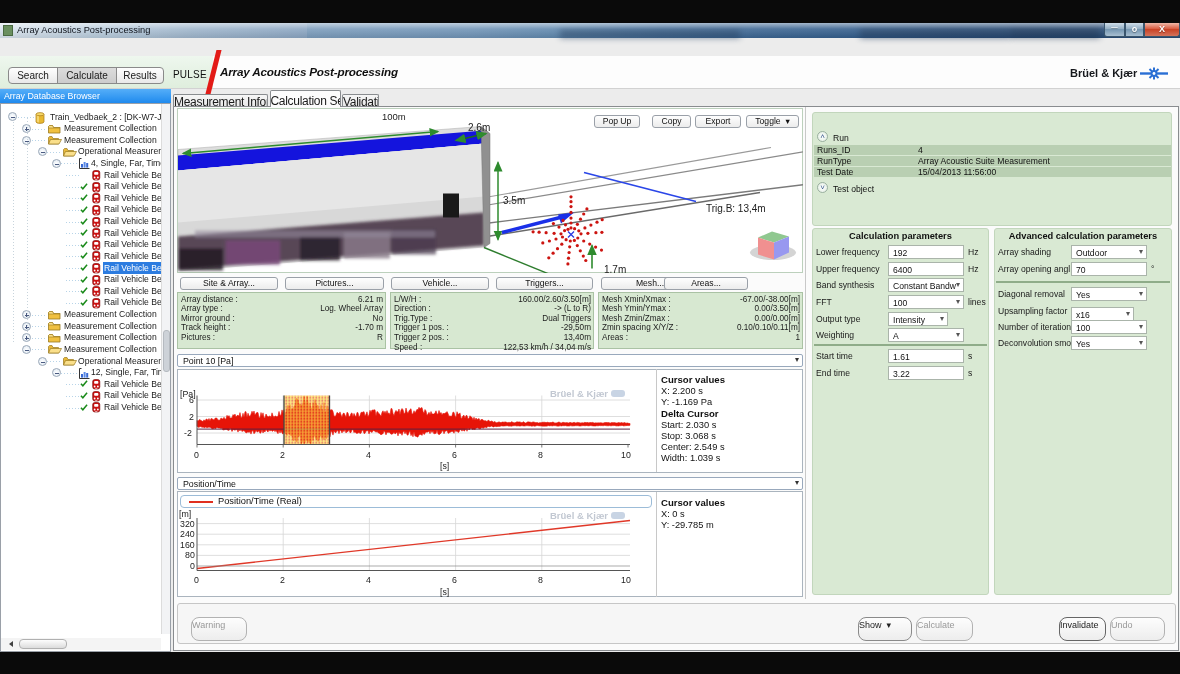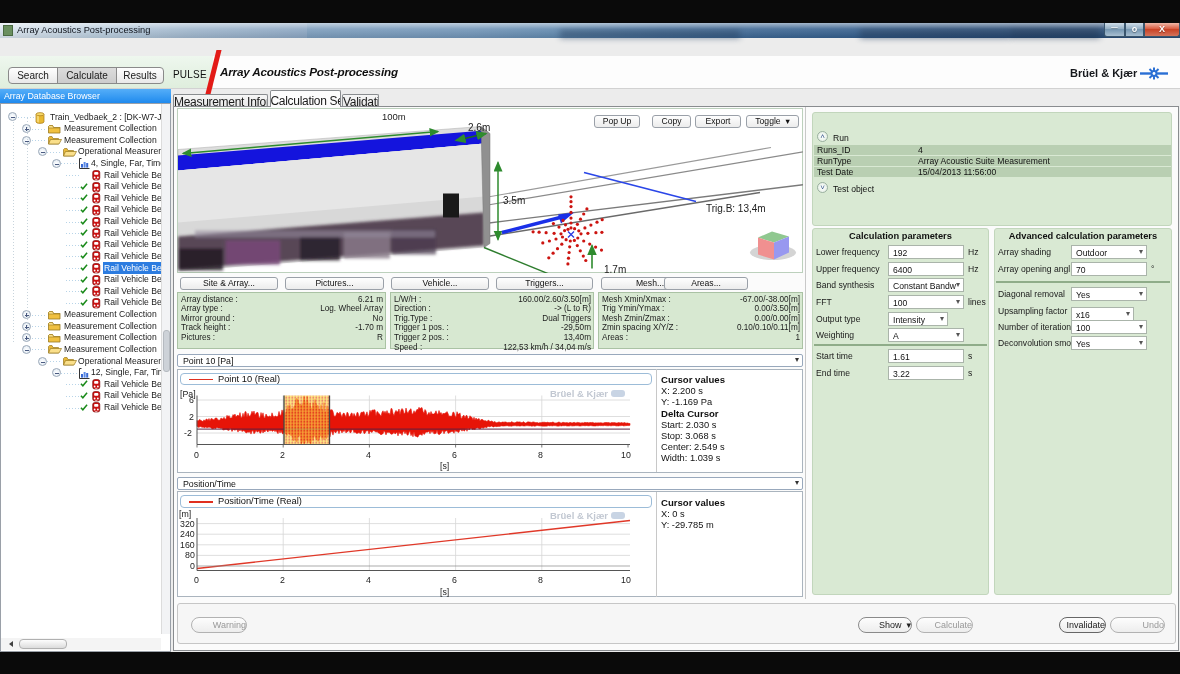--- a/index.html
+++ b/index.html
@@ -74,21 +74,21 @@
 .metarow { position:absolute; left:814px; width:357px; height:10px; background:#b9cfb2; }
 .mlab { position:absolute; font-size:8.6px; color:#111; }
 .mexp { position:absolute; width:11px; height:11px; border:1px solid #9ab0a0; border-radius:50%; background:radial-gradient(#fff,#e0ece0); color:#3a5a8a; font-size:8px; text-align:center; line-height:10px; }
 .flab { position:absolute; font-size:8.6px; color:#1a1a1a; white-space:nowrap; width:74px; overflow:hidden; }
 .fin { position:absolute; height:14px; background:#fff; border:1px solid #aab4aa; font-size:8.6px; color:#111; padding:1.5px 0 0 4px; }
 .fin .dda { position:absolute; right:3px; top:1px; font-style:normal; font-size:8px; color:#555; }
 .funit { position:absolute; font-size:8.6px; color:#1a1a1a; }
 .gsep { position:absolute; height:2px; background:#8fac89; }
 
 #botbar { position:absolute; left:177px; top:603px; width:999px; height:41px; background:#f6f6f6; border:1px solid #c6c6c6; border-radius:3px; }
-.bbtn { position:absolute; top:617px; height:16px; border:1px solid #b2b2b2; border-radius:8px; background:linear-gradient(#fdfdfd,#ededed); font-size:9px; text-align:right; line-height:14px; color:#999; }
+.bbtn { position:absolute; top:617px; height:24px; border:1px solid #b2b2b2; border-radius:8px; background:linear-gradient(#fdfdfd,#ededed); font-size:9px; text-align:left; line-height:14px; color:#999; }
 .bbtn.en { color:#222; border-color:#8a8a8a; }
 svg text { font-family:"Liberation Sans",sans-serif; }
 </style></head><body>
 <div id="blurwrap">
 <div id="win">
   <div id="titlebar">
         <div class="patch1"></div>
         <div class="patch2"></div>
         <div class="patch3"></div>
         <div class="tshade"></div>
@@ -585,36 +585,32 @@
     <div class="grow" style="left:394px;top:313.7px">Trig.Type :</div>
     <div class="grval" style="left:441px;top:313.7px;width:150px">Dual Triggers</div>
     <div class="grow" style="left:394px;top:323.3px">Trigger 1 pos. :</div>
     <div class="grval" style="left:441px;top:323.3px;width:150px">-29,50m</div>
     <div class="grow" style="left:394px;top:332.9px">Trigger 2 pos. :</div>
     <div class="grval" style="left:441px;top:332.9px;width:150px">13,40m</div>
     <div class="grow" style="left:394px;top:342.5px">Speed :</div>
     <div class="grval" style="left:441px;top:342.5px;width:150px">122,53 km/h / 34,04 m/s</div>
     <div class="grow" style="left:602px;top:294.5px">Mesh Xmin/Xmax :</div>
     <div class="grval" style="left:650px;top:294.5px;width:150px">-67.00/-38.00[m]</div>
-    <div class="grow" style="left:602px;top:304.1px">Trig Ymin/Ymax :</div>
+    <div class="grow" style="left:602px;top:304.1px">Mesh Ymin/Ymax :</div>
     <div class="grval" style="left:650px;top:304.1px;width:150px">0.00/3.50[m]</div>
     <div class="grow" style="left:602px;top:313.7px">Mesh Zmin/Zmax :</div>
     <div class="grval" style="left:650px;top:313.7px;width:150px">0.00/0.00[m]</div>
     <div class="grow" style="left:602px;top:323.3px">Zmin spacing X/Y/Z :</div>
     <div class="grval" style="left:650px;top:323.3px;width:150px">0.10/0.10/0.11[m]</div>
     <div class="grow" style="left:602px;top:332.9px">Areas :</div>
     <div class="grval" style="left:650px;top:332.9px;width:150px">1</div>
 
 <div class="p10bar" style="left:177px;top:353.5px;width:626px;height:13px;">Point 10 [Pa]<span class="dda2">▾</span></div>
 <div class="chartbox" style="left:177px;top:368.5px;width:626px;height:104.5px;"></div>
 <div class="abs" style="left:656px;top:369px;width:1px;height:103px;background:#c8c8c8;"></div>
-<div class="legend" style="left:180px;top:372.5px;width:472px;height:12.5px;">
-      <i></i>
-      <span>Point 10 (Real)</span>
-    </div>
 <div class="wm" style="left:550px;top:388px;">Brüel &amp; Kjær<i></i></div>
 <svg class="abs" style="left:177px;top:368.5px" width="626" height="104.5" viewBox="177 368.5 626 104.5">
   <defs>
     <pattern id="selpat" width="3" height="3" patternUnits="userSpaceOnUse">
       <rect width="3" height="3" fill="#ffe14a"></rect>
       <circle cx="1.3" cy="1.3" r="1.05" fill="#e04024"></circle>
     </pattern>
   </defs>
   <text x="180" y="396" font-size="8.8" fill="#222">[Pa]</text>
   <g stroke="#d6d6d6" stroke-width="0.8">

